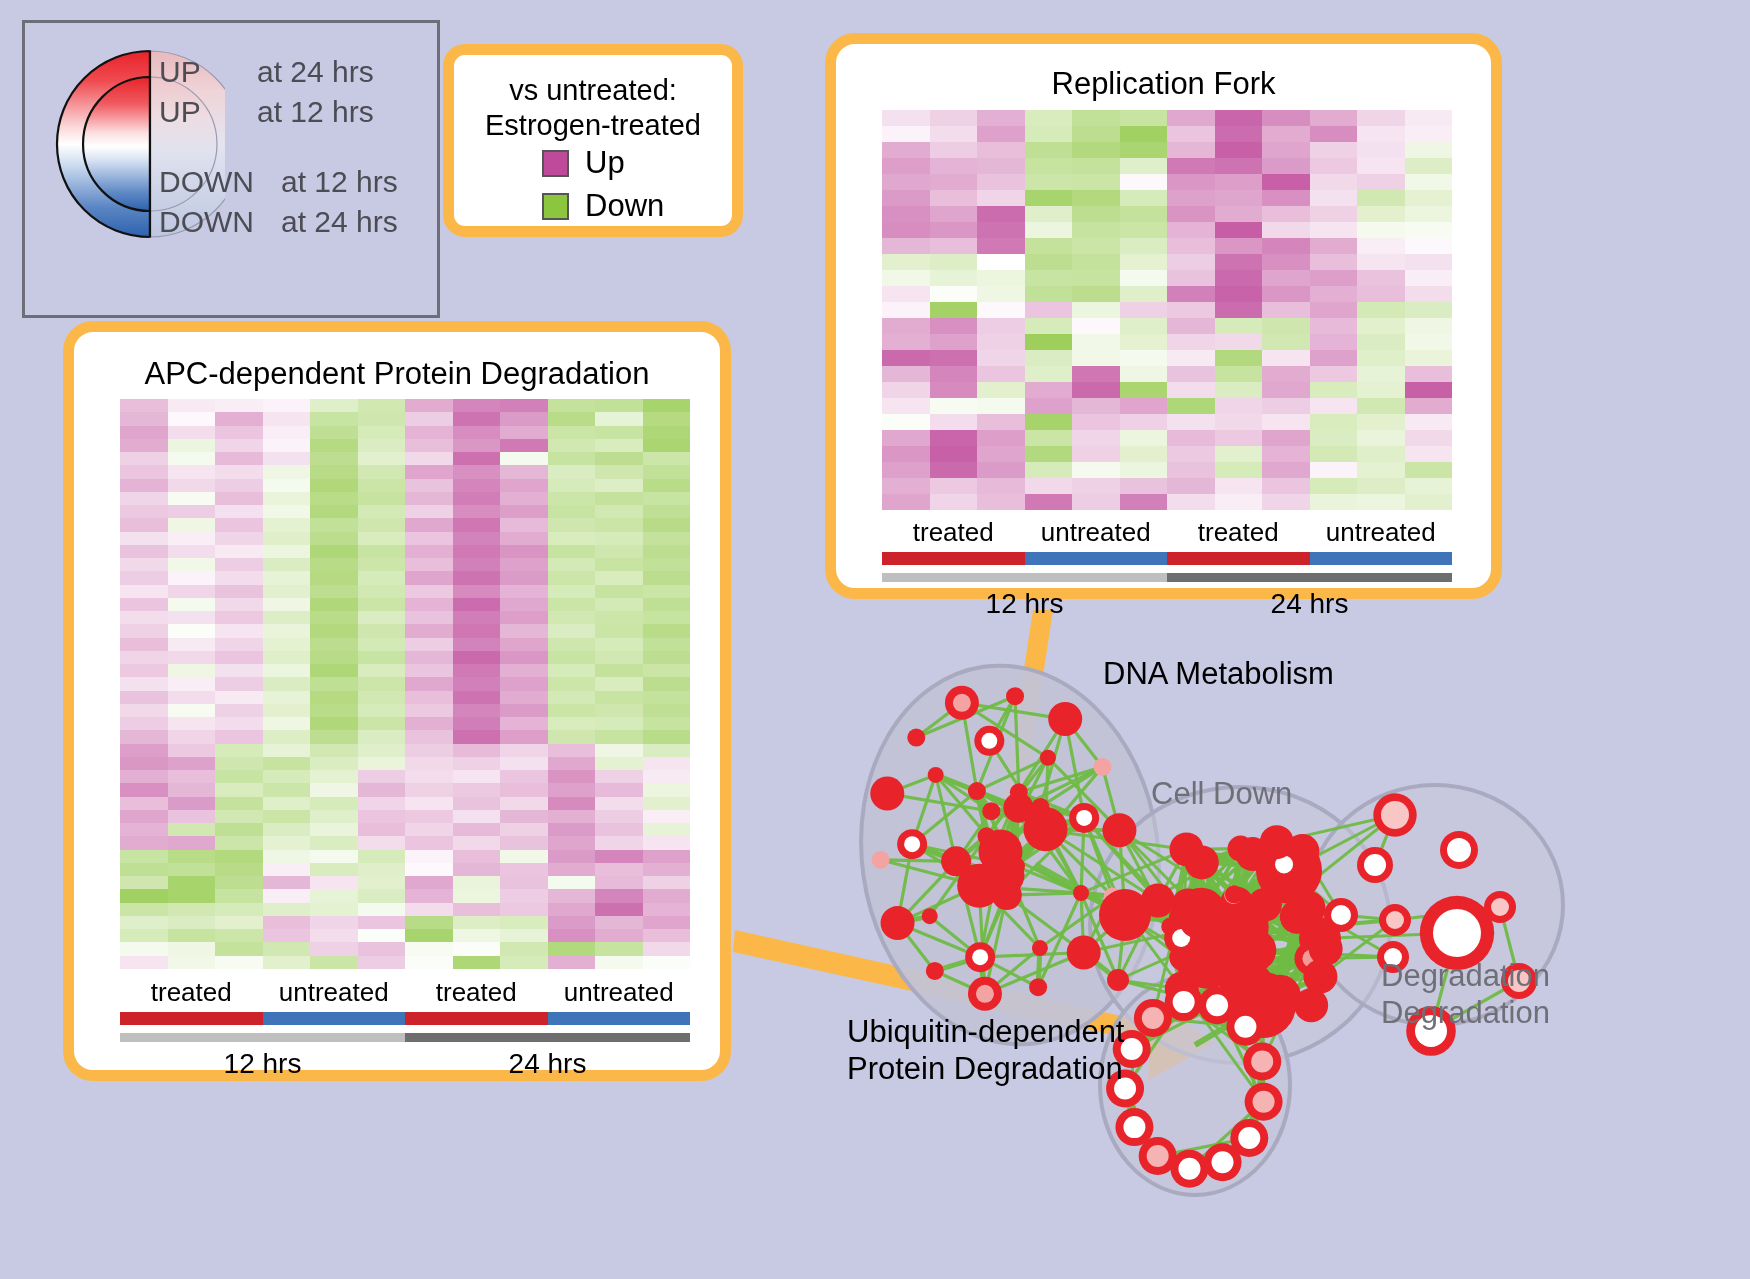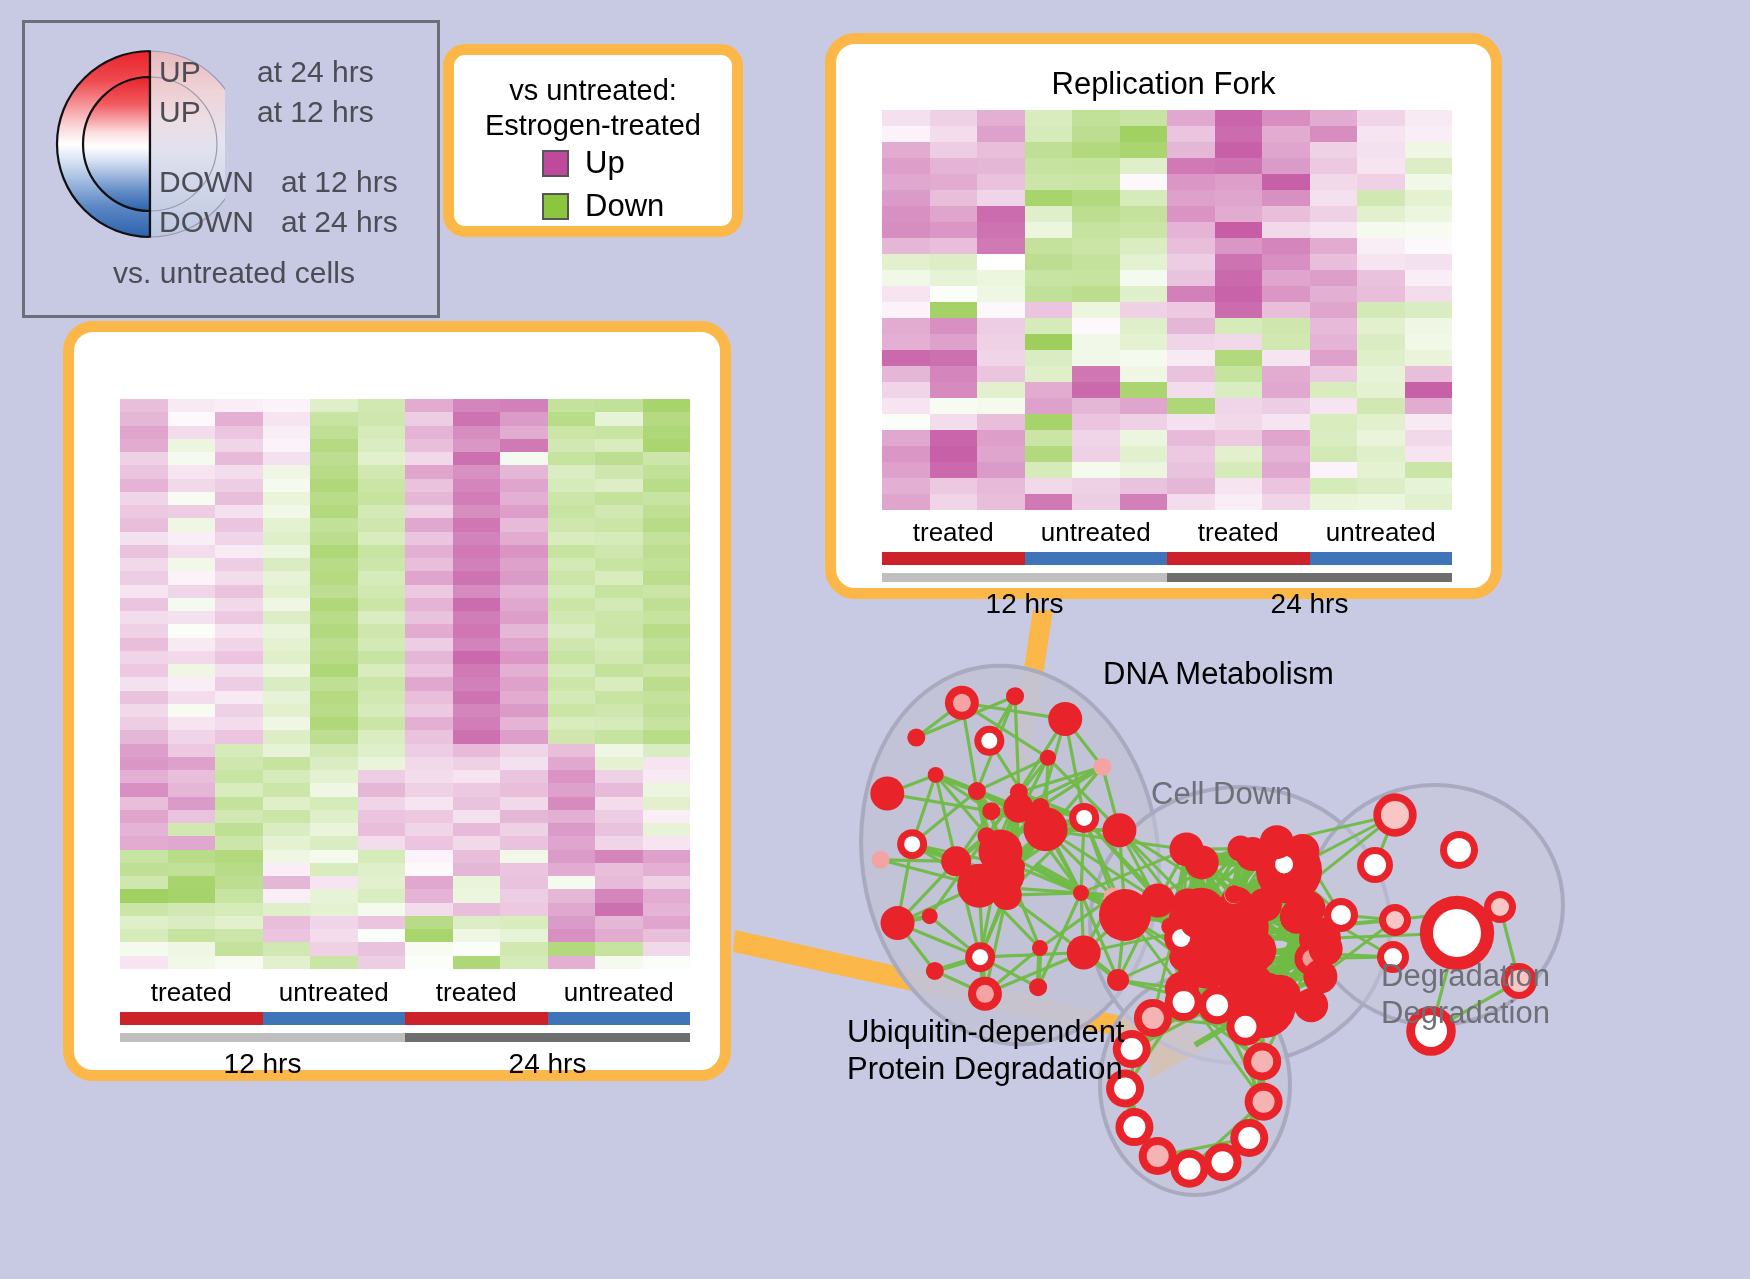--- a/index.html
+++ b/index.html
@@ -121,21 +121,20 @@
   <div class="key-line" style="left:134px;top:72px;">UP</div>
   <div class="key-line" style="left:232px;top:72px;">at 12 hrs</div>
 
   <div class="key-line" style="left:134px;top:142px;">DOWN</div>
   <div class="key-line" style="left:256px;top:142px;">at 12 hrs</div>
 
   <div class="key-line" style="left:134px;top:182px;">DOWN</div>
   <div class="key-line" style="left:256px;top:182px;">at 24 hrs</div>
 
   <div id="key-note">
-    <div>vs. untreated cells</div>
   </div>
 </div>
 
 <div class="opanel" id="legend-panel">
   <div id="legend-title">
     <div>vs untreated:</div>
     <div>Estrogen-treated</div>
   </div>
   <div class="legend-row" style="top:90px;">
     <div class="sw" style="background:#bf4a9b;"></div>
@@ -480,20 +479,21 @@
     <div style="width:50%;background:#6e6e6e;"></div>
   </div>
 
   <div class="hrs-row" style="left:46px;top:544px;width:570px;">
     <div style="width:50%">12 hrs</div>
     <div style="width:50%">24 hrs</div>
   </div>
 </div>
 
 <div class="opanel" id="apc-panel">
+  <div class="panel-title" style="top:24px;">APC-dependent Protein Degradation</div>
   <div class="heat" id="apc-heat" style="left: 46px; top: 67px; width: 570px; height: 570px; grid-template-columns: repeat(12, 1fr); grid-template-rows: repeat(43, 1fr);">
       <div style="background: rgb(232, 190, 219);"></div>
       <div style="background: rgb(248, 234, 243);"></div>
       <div style="background: rgb(249, 238, 246);"></div>
       <div style="background: rgb(251, 243, 249);"></div>
       <div style="background: rgb(223, 239, 202);"></div>
       <div style="background: rgb(209, 232, 178);"></div>
       <div style="background: rgb(226, 172, 209);"></div>
       <div style="background: rgb(212, 134, 188);"></div>
       <div style="background: rgb(210, 128, 185);"></div>

